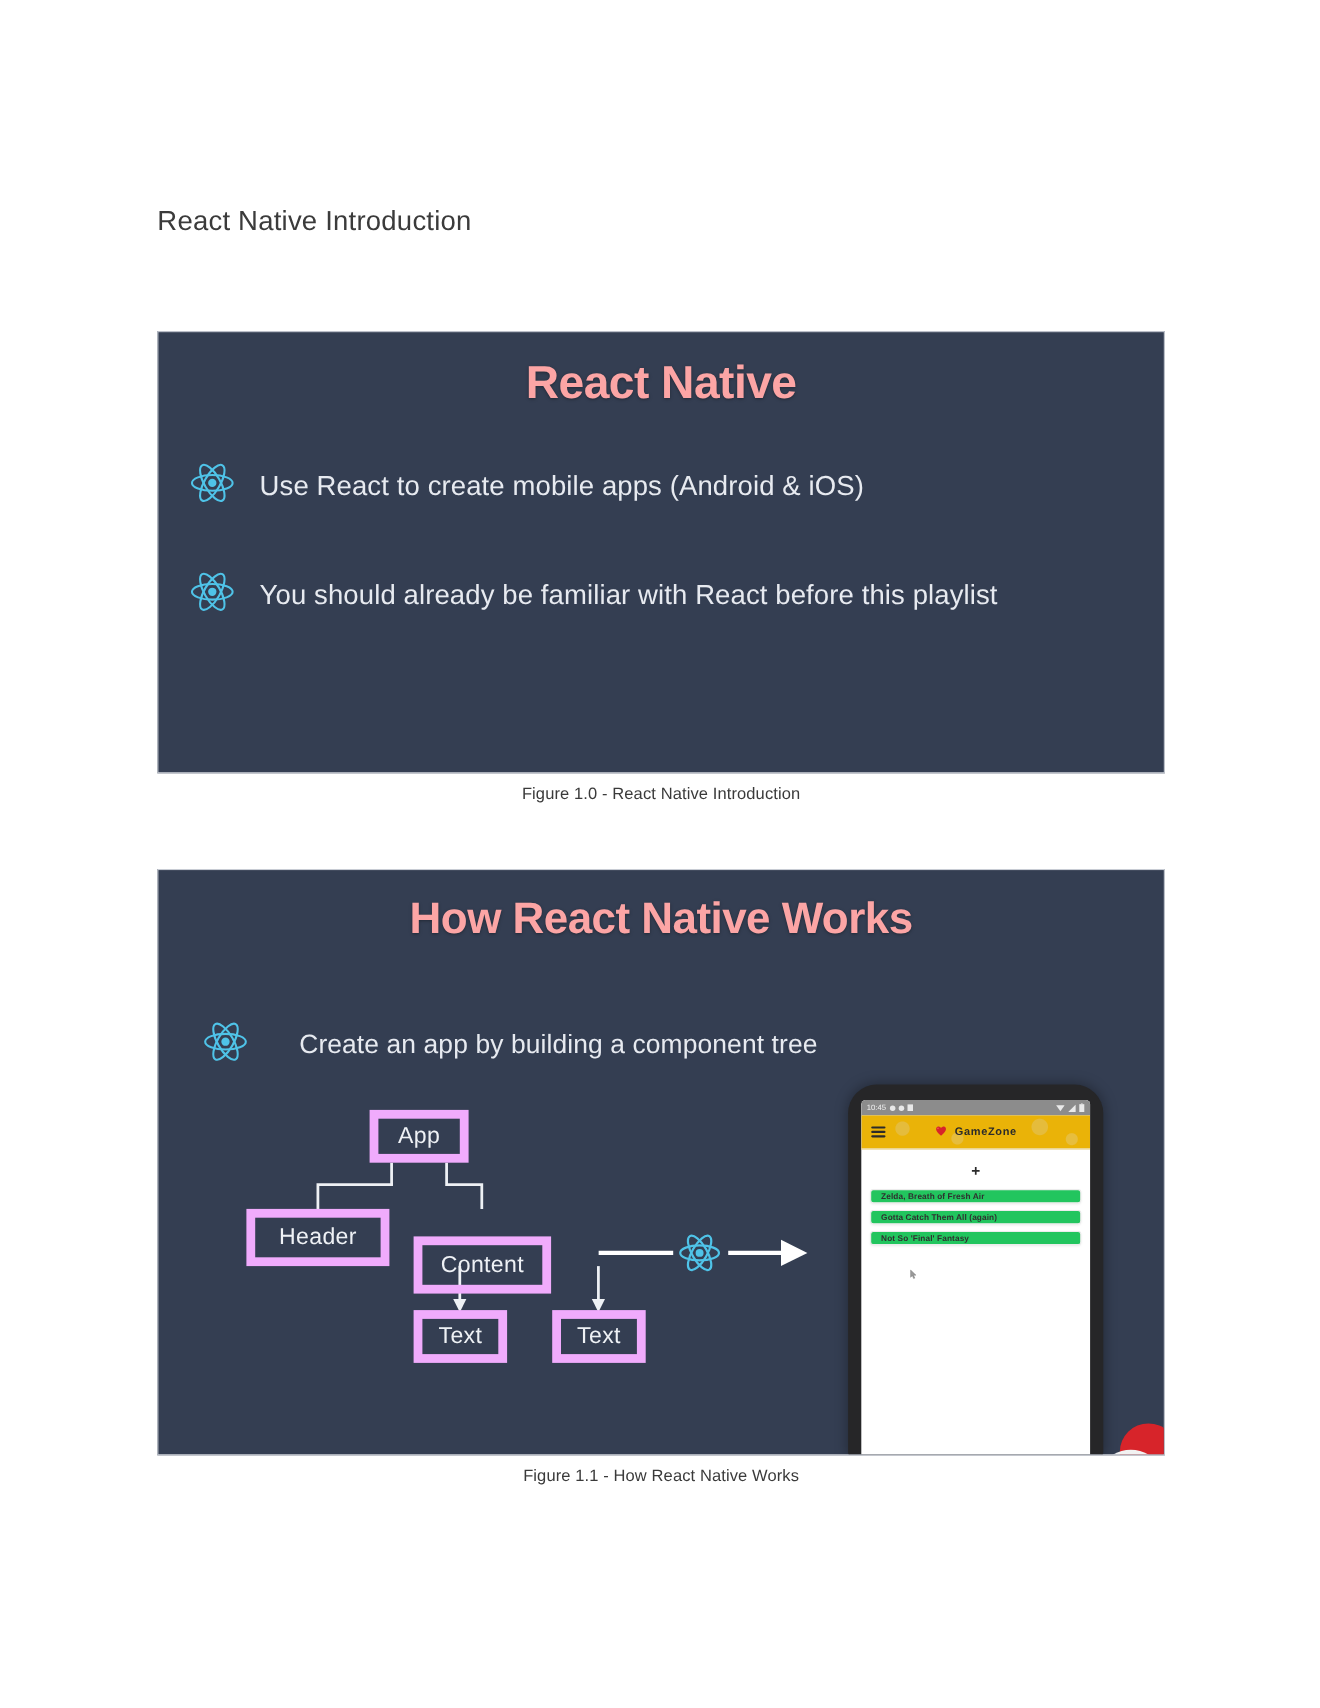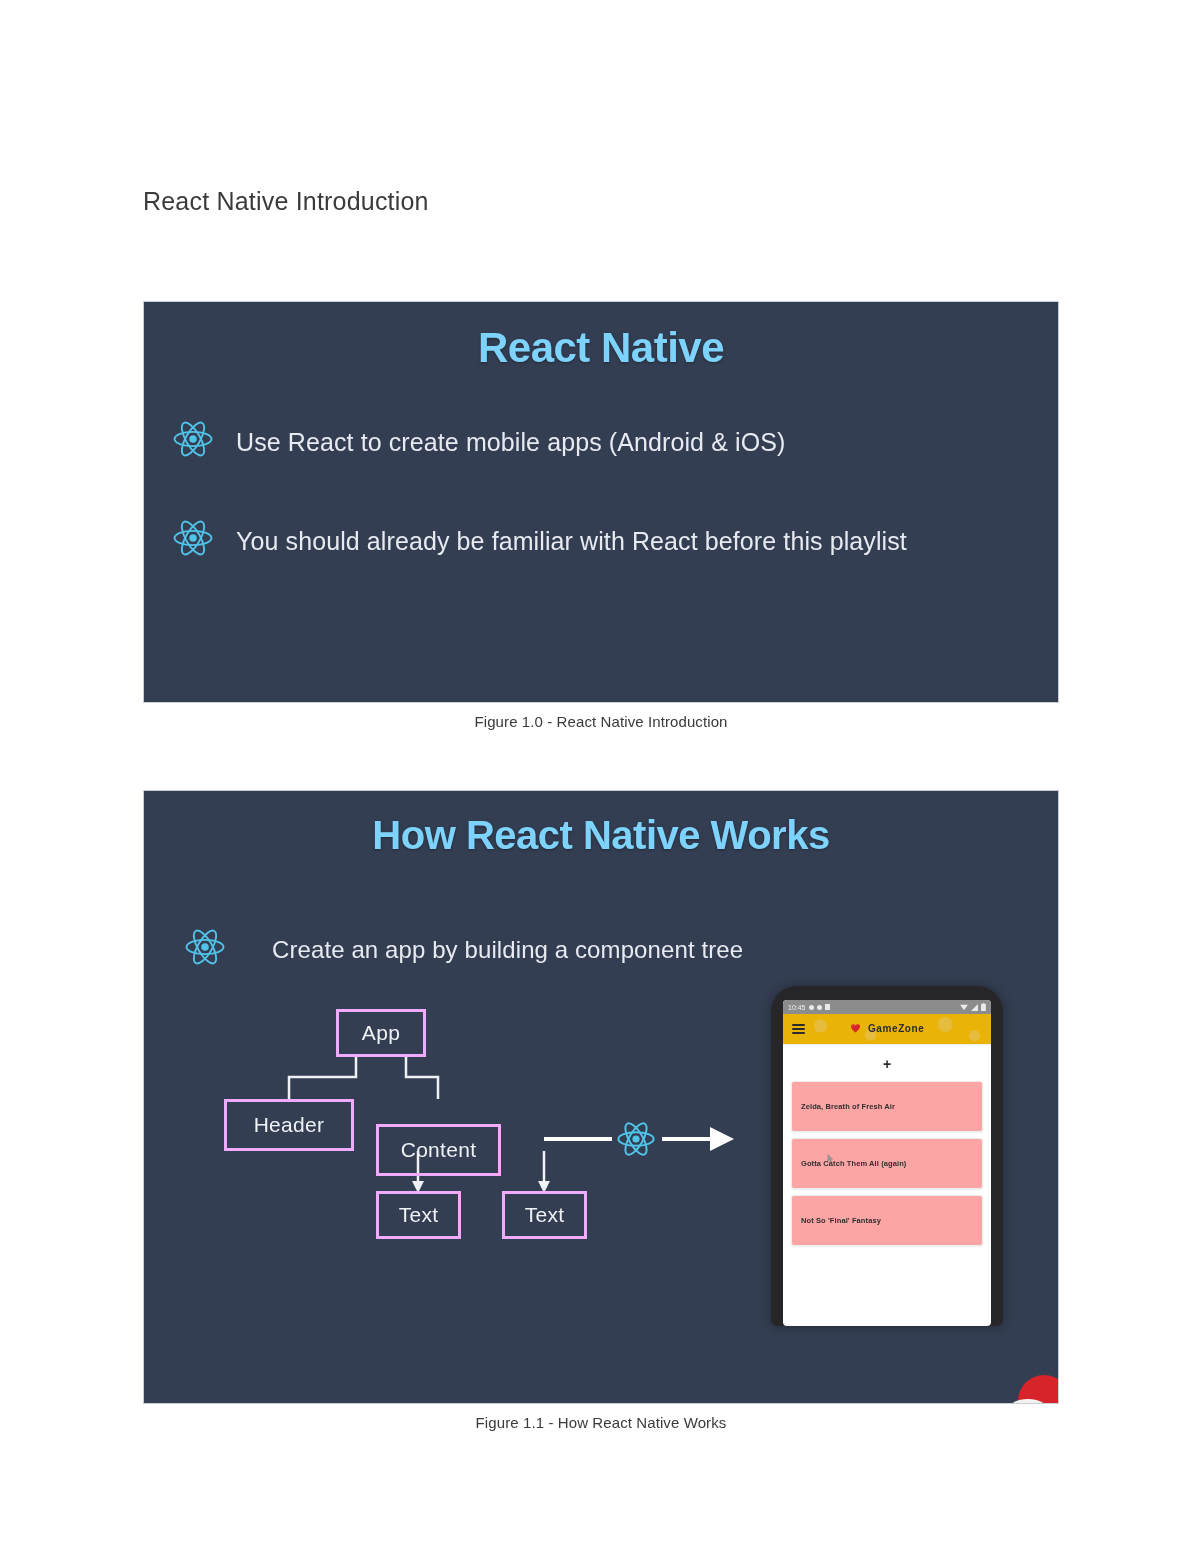--- a/index.html
+++ b/index.html
@@ -45,25 +45,25 @@
 
   .slide {
     position: relative;
     width: 100%;
     background: #343e52;
     border: 1px solid #c8ccd4;
     box-sizing: border-box;
     overflow: hidden;
   }
   .slide-1 { height: 402px; }
-  .slide-2 { height: 614px; }
+  .slide-2 { height: 533px; }
 
   .slide-title {
     text-align: center;
-    color: #7dd3fc;
+    color: #fca5a5;
     font-size: 42px;
     font-weight: 600;
     letter-spacing: -0.5px;
     margin: 0;
     text-shadow: 0 1px 3px rgba(0,0,0,.35);
   }
   .slide-1 .slide-title { padding-top: 22px; }
   .slide-2 .slide-title { padding-top: 22px; font-size: 40px; }
 
   .bullet-list {
@@ -95,21 +95,21 @@
   
   .tree {
     position: absolute;
     left: 40px;
     top: 218px;
     width: 600px;
     height: 260px;
   }
   .node {
     position: absolute;
-    border: 3px solid #f0abfc;
+    border: 8px solid #f0abfc;
     color: #eef1f5;
     background: transparent;
     display: flex;
     align-items: center;
     justify-content: center;
     font-size: 21px;
     letter-spacing: .3px;
     box-sizing: border-box;
   }
   .node-app     { left: 152px; top: 0px;   width: 90px;  height: 48px; }
@@ -229,25 +229,25 @@
     color: #2b2b2b;
     padding: 11px 0 9px;
   }
   .game-list {
     padding: 0 8px;
     display: flex;
     flex-direction: column;
     gap: 6px;
   }
   .game-item {
-    background: #fca5a5;
+    background: #22c55e;
     border: 1px solid #ececec;
     border-radius: 3px;
     box-shadow: 0 1px 2px rgba(0,0,0,.07);
-    padding: 20px 9px;
+    padding: 1px 9px;
     font-size: 7.5px;
     font-weight: 700;
     color: #2f2f2f;
     letter-spacing: .1px;
   }
   .phone-cursor {
     position: absolute;
     left: 44px;
     top: 154px;
     width: 7px;

